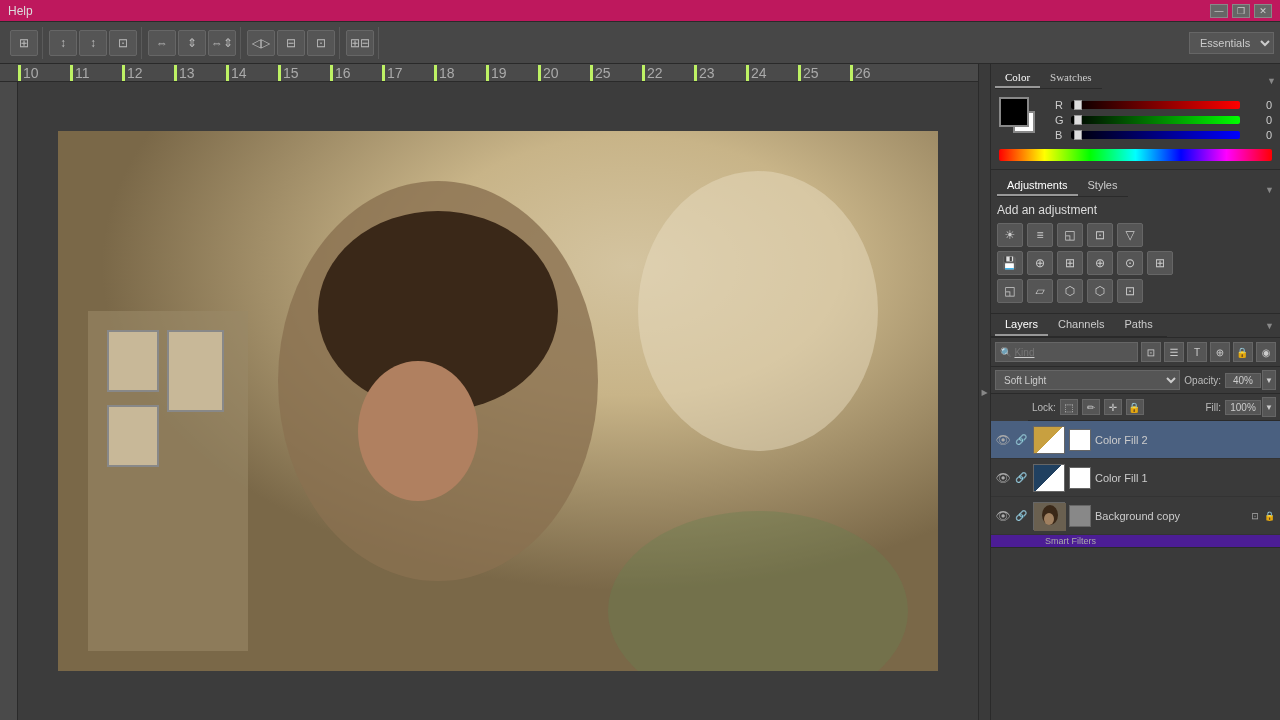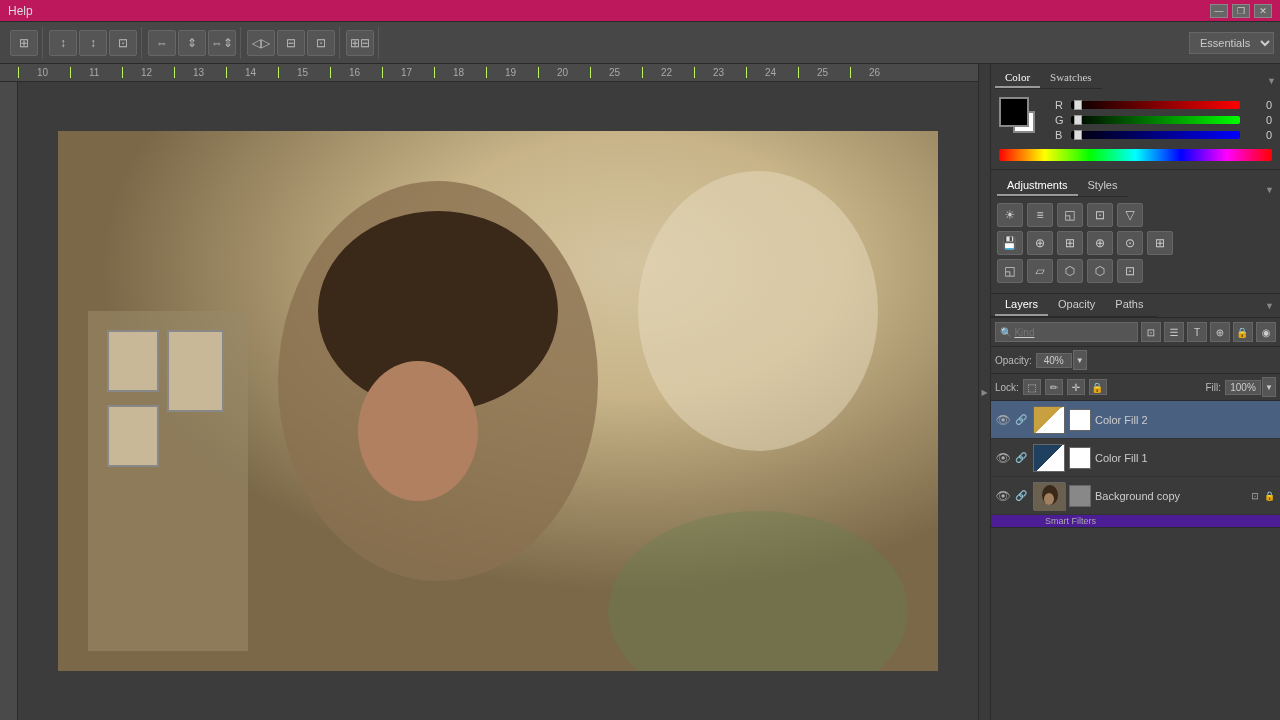--- a/index.html
+++ b/index.html
@@ -23,21 +23,21 @@
     .toolbar-btn { width: 28px; height: 26px; background: #555; border: 1px solid #666; display: flex; align-items: center; justify-content: center; cursor: pointer; color: #bbb; font-size: 12px; border-radius: 2px; }
     .essentials-select { background: #555; border: 1px solid #666; color: #ccc; padding: 2px 6px; font-size: 11px; height: 22px; margin-left: auto; }
 
     
     .main-layout { display: flex; height: calc(720px - 22px - 42px); }
 
     
     .canvas-area { flex: 1; background: #3c3c3c; position: relative; overflow: hidden; }
     .ruler-top { height: 18px; background: #4a4a4a; border-bottom: 1px solid #2a2a2a; display: flex; align-items: center; padding-left: 18px; overflow: hidden; }
     .ruler-numbers { display: flex; width: 100%; }
-    .ruler-num { width: 52px; font-size: 10px; color: #aaa; border-left: 1px solid #bef264; padding-left: 18px; }
+    .ruler-num { width: 52px; font-size: 14px; color: #aaa; border-left: 3px solid #bef264; padding-left: 2px; }
     .ruler-left { width: 18px; height: calc(100% - 18px); position: absolute; top: 18px; left: 0; background: #4a4a4a; border-right: 1px solid #2a2a2a; }
     .canvas-container { position: absolute; top: 18px; left: 18px; right: 0; bottom: 0; display: flex; align-items: center; justify-content: center; overflow: hidden; }
     .canvas-img { width: 880px; height: 540px; object-fit: cover; position: relative; overflow: hidden; }
     .canvas-photo { width: 100%; height: 100%; background: linear-gradient(135deg, #8b7355 0%, #c4a882 20%, #d4b896 35%, #e8d5b7 50%, #c8b89a 65%, #a09070 80%, #7a6a50 100%); position: relative; }
     .photo-overlay { position: absolute; inset: 0; background: radial-gradient(ellipse at 60% 30%, rgba(220,200,160,0.4) 0%, transparent 60%); }
 
     
     .right-panel { width: 290px; background: #3a3a3a; border-left: 1px solid #2a2a2a; display: flex; flex-direction: column; }
 
     
@@ -74,21 +74,21 @@
     .layers-tab { padding: 4px 10px; font-size: 11px; color: #ccc; cursor: pointer; }
     .layers-tab.active { color: #fff; border-bottom: 2px solid #999; }
     .layers-toolbar { display: flex; align-items: center; gap: 3px; padding: 4px; border-bottom: 1px solid #2a2a2a; }
     .search-box { display: flex; align-items: center; background: #555; border: 1px solid #666; padding: 1px 4px; flex: 1; gap: 2px; height: 20px; }
     .search-input { background: none; border: none; color: #ccc; font-size: 10px; width: 100%; outline: none; text-decoration: underline; }
     .layer-icon-btn { width: 20px; height: 20px; background: #555; border: 1px solid #666; display: flex; align-items: center; justify-content: center; cursor: pointer; font-size: 10px; color: #ccc; }
     .blend-row { display: flex; align-items: center; gap: 4px; padding: 3px 4px; border-bottom: 1px solid #2a2a2a; }
     .blend-select { background: #555; border: 1px solid #666; color: #ccc; padding: 1px 4px; font-size: 10px; height: 20px; flex: 1; }
     .opacity-label { color: #bbb; font-size: 10px; }
     .opacity-input { background: #555; border: 1px solid #666; color: #ccc; width: 40px; padding: 1px 3px; font-size: 10px; text-align: center; }
-    .lock-row { display: flex; align-items: center; gap: 4px; padding: 3px 4px; border-bottom: 1px solid #2a2a2a; }
+    .lock-row { display: flex; align-items: center; gap: 4px; padding: 3px 4px; border-bottom: 1px solid #2a2a2a; margin-left: 37px; }
     .lock-label { color: #bbb; font-size: 10px; }
     .lock-btn { width: 18px; height: 16px; background: #555; border: 1px solid #666; display: flex; align-items: center; justify-content: center; cursor: pointer; font-size: 10px; color: #ccc; }
     .fill-label { color: #bbb; font-size: 10px; margin-left: auto; }
     .fill-input { background: #555; border: 1px solid #666; color: #ccc; width: 40px; padding: 1px 3px; font-size: 10px; text-align: center; }
 
     
     .layers-list { flex: 1; overflow-y: auto; }
     .layer-item { display: flex; align-items: center; gap: 4px; padding: 3px 4px; border-bottom: 1px solid #333; cursor: pointer; height: 38px; }
     .layer-item.active { background: #4a6080; }
     .layer-eye { width: 16px; height: 16px; display: flex; align-items: center; justify-content: center; cursor: pointer; color: #aaa; font-size: 12px; }
@@ -267,20 +267,21 @@
     </div>
 
     <div class="adj-panel">
       <div style="display:flex;justify-content:space-between;align-items:center;">
         <div class="adj-tabs">
           <div class="adj-tab active">Adjustments</div>
           <div class="adj-tab">Styles</div>
         </div>
         <span class="panel-collapse-arrow">▼</span>
       </div>
+      <div style="font-size:12px;color:#ddd;margin-bottom:6px;">Add an adjustment</div>
       <div class="adj-icons-row">
         <div class="adj-icon">☀</div>
         <div class="adj-icon">≡</div>
         <div class="adj-icon">◱</div>
         <div class="adj-icon">⊡</div>
         <div class="adj-icon">▽</div>
       </div>
       <div class="adj-icons-row">
         <div class="adj-icon">💾</div>
         <div class="adj-icon">⊕</div>
@@ -295,40 +296,43 @@
         <div class="adj-icon">⬡</div>
         <div class="adj-icon">⬡</div>
         <div class="adj-icon">⊡</div>
       </div>
     </div>
 
     <div class="layers-panel">
       <div style="display:flex;justify-content:space-between;align-items:center;border-bottom:1px solid #2a2a2a;">
         <div class="layers-tabs">
           <div class="layers-tab active">Layers</div>
-          <div class="layers-tab">Opacity</div>
+          <div class="layers-tab">Channels</div>
           <div class="layers-tab">Paths</div>
         </div>
         <span class="panel-collapse-arrow" style="padding-right:6px;">▼</span>
       </div>
 
       <div class="layers-toolbar">
         <div class="search-box">
           <span style="color:#888;font-size:10px;">🔍</span>
           <input class="search-input" placeholder="Kind" style="">
         </div>
         <div class="layer-icon-btn">⊡</div>
         <div class="layer-icon-btn">☰</div>
         <div class="layer-icon-btn">T</div>
         <div class="layer-icon-btn">⊕</div>
         <div class="layer-icon-btn">🔒</div>
         <div class="layer-icon-btn">◉</div>
       </div>
 
       <div class="blend-row">
+        <select class="blend-select">
+          <option>Soft Light</option>
+        </select>
         <span class="opacity-label">Opacity:</span>
         <div style="display:flex;align-items:center;gap:1px;">
           <input class="opacity-input" value="40%" style="width: 36px;">
           <div style="width:14px;height:20px;background:#555;border:1px solid #666;display:flex;align-items:center;justify-content:center;cursor:pointer;font-size:8px;color:#ccc;">▼</div>
         </div>
       </div>
 
       <div class="lock-row">
         <span class="lock-label">Lock:</span>
         <div class="lock-btn">⬚</div>

